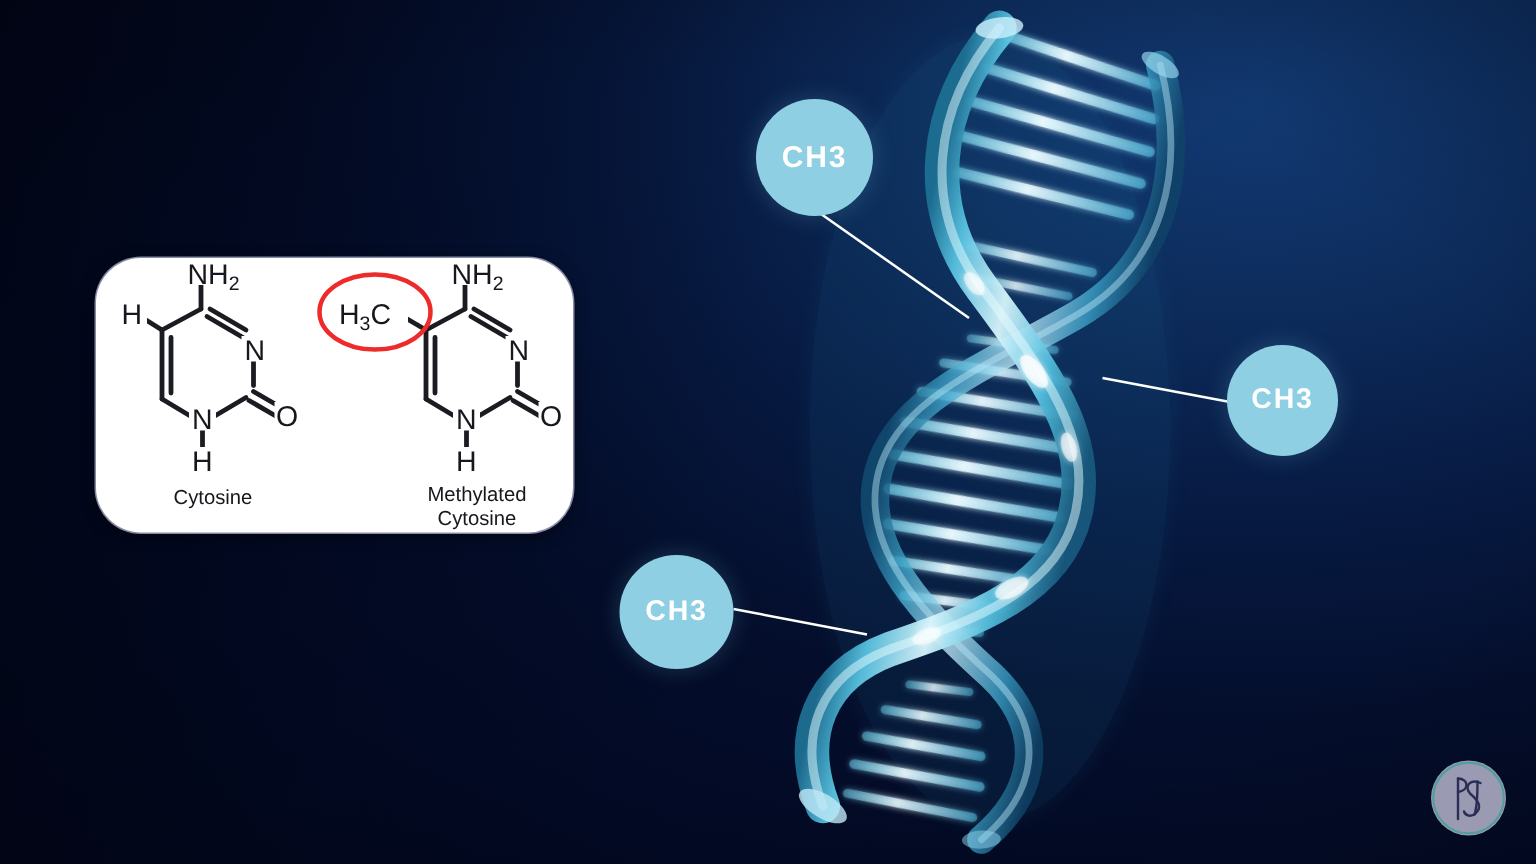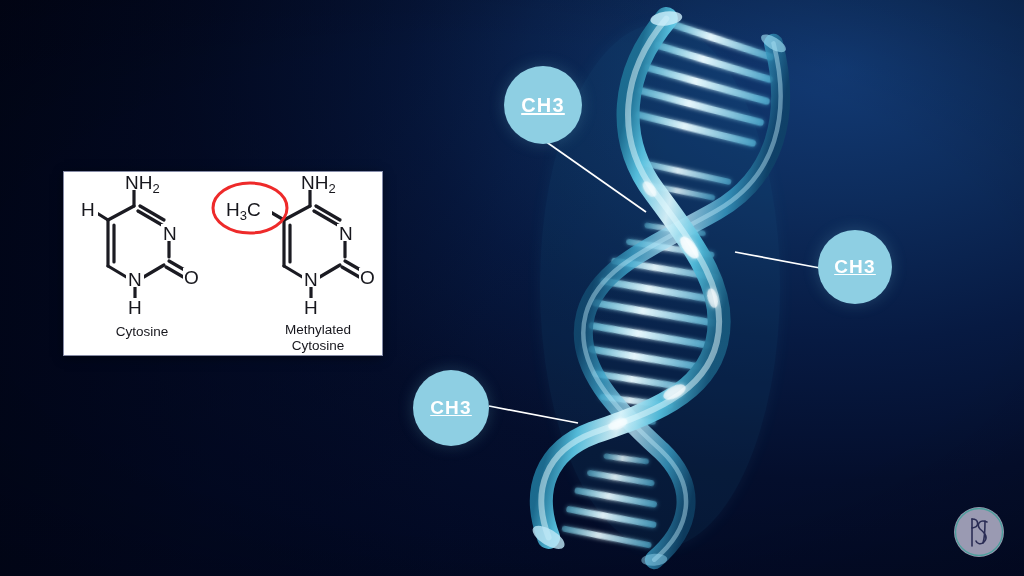--- a/index.html
+++ b/index.html
@@ -49,41 +49,41 @@
     text-shadow:0 1px 4px rgba(0,0,0,0.45);
   }
 
   
   #chem-panel {
     position:absolute;
     left:64px; top:172px;
     width:318px; height:183px;
     background:#ffffff;
     box-shadow:0 0 0 1px rgba(190,195,225,0.7), 0 2px 10px rgba(0,0,0,0.5);
+    border-radius:30px;
   }
   #chem-svg { display:block; width:318px; height:183px; }
 
   
   #dna-wrap {
     position:absolute;
     left:398px; top:-6px;
     width:560px; height:588px;
   }
   #dna-svg { display:block; width:560px; height:588px; }
 
   
   .ch3 {
     position:absolute;
     border-radius:50%;
     background:#8ecfe3;
     display:flex; align-items:center; justify-content:center;
     color:#ffffff; font-weight:bold;
     letter-spacing:1.2px;
     box-shadow:0 0 16px rgba(120,200,225,0.22);
-    text-decoration:underline;
   }
   #ch3-top    { left:504px; top:66px;  width:78px;  height:78px;  font-size:20px; }
   #ch3-right  { left:818px; top:230px; width:74px;  height:74px;  font-size:19px; }
   #ch3-left   { left:413px; top:370px; width:76px;  height:76px;  font-size:19px; }
 
   
   #connectors { position:absolute; inset:0; pointer-events:none; }
 
   
   #url-text {

